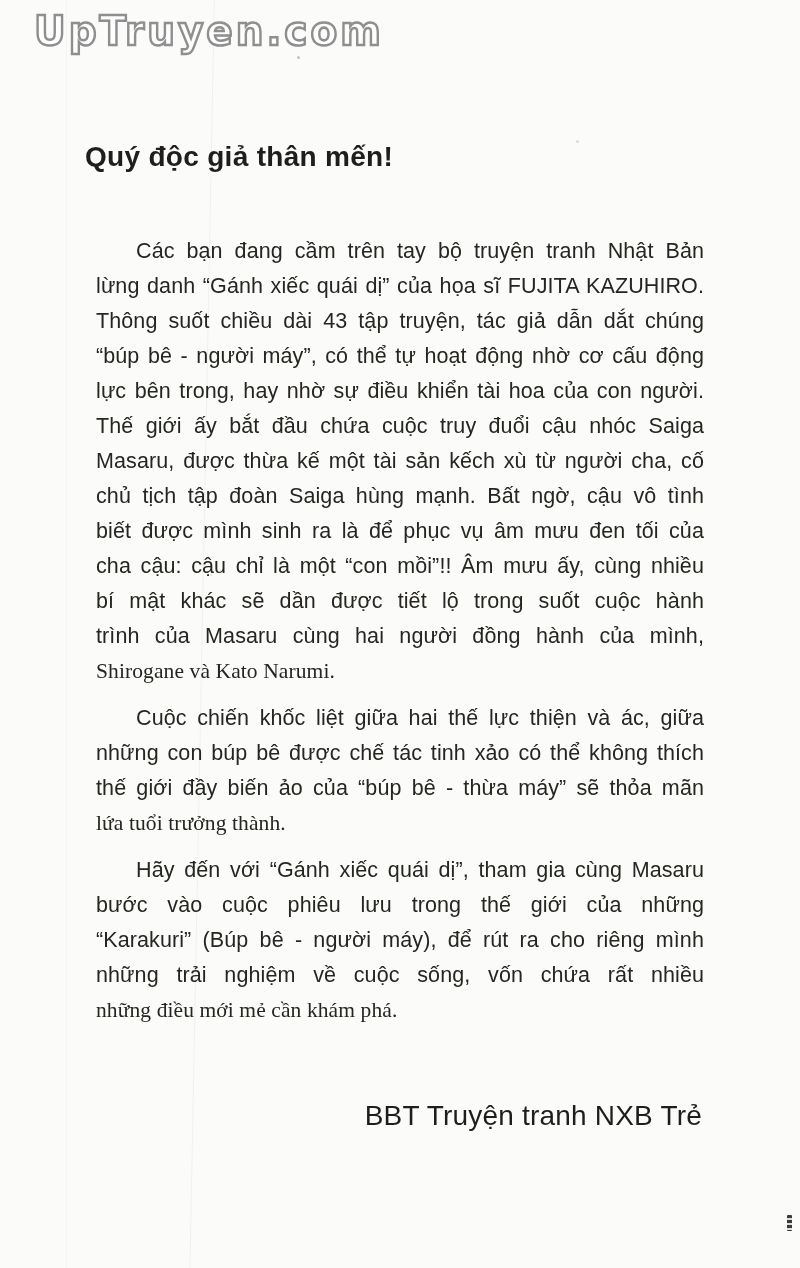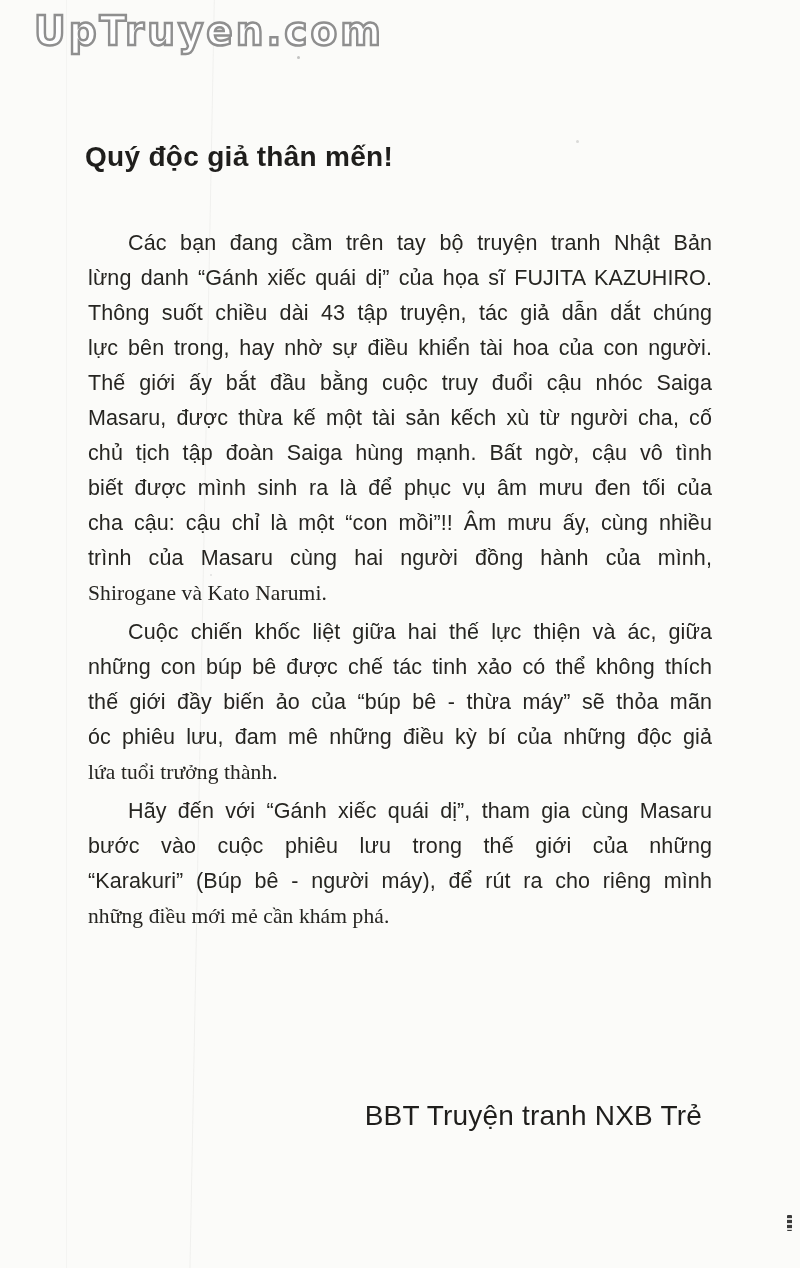--- a/index.html
+++ b/index.html
@@ -42,21 +42,21 @@
     color:var(--ink_dark,#1f1e1c);
     letter-spacing:0.3px;
   }
 
   .bodytext{
     position:absolute;left:84px;top:222px;width:632px;
     font-size:21.5px;line-height:35px;
     color:var(--ink_color,#262521);
     letter-spacing:0.1px;
   }
-  .para{margin:4px;padding:0;}
+  .para{margin:12px;padding:0;}
   .line{
     text-align:justify;
     text-align-last:justify;
     height:35px;
     overflow:visible;
     white-space:normal;
   }
   .line.indent{text-indent:40px;}
   .line.lastline{text-align-last:left;font-family:Liberation Serif, serif;}
 
@@ -83,39 +83,41 @@
 
 <div class="watermark">UpTruyen.com</div>
 
 <div class="heading">Quý độc giả thân mến!</div>
 
 <div class="bodytext" id="paragraphs">
     <div class="para">
       <div class="line indent">Các bạn đang cầm trên tay bộ truyện tranh Nhật Bản</div>
       <div class="line">lừng danh “Gánh xiếc quái dị” của họa sĩ FUJITA KAZUHIRO.</div>
       <div class="line">Thông suốt chiều dài 43 tập truyện, tác giả dẫn dắt chúng</div>
+      <div class="line">“búp bê - người máy”, có thể tự hoạt động nhờ cơ cấu động</div>
       <div class="line">lực bên trong, hay nhờ sự điều khiển tài hoa của con người.</div>
-      <div class="line">Thế giới ấy bắt đầu bằng cuộc truy đuổi cậu nhóc Saiga</div>
+      <div class="line">Thế giới ấy bắt đầu chứa cuộc truy đuổi cậu nhóc Saiga</div>
       <div class="line">Masaru, được thừa kế một tài sản kếch xù từ người cha, cố</div>
       <div class="line">chủ tịch tập đoàn Saiga hùng mạnh. Bất ngờ, cậu vô tình</div>
       <div class="line">biết được mình sinh ra là để phục vụ âm mưu đen tối của</div>
       <div class="line">cha cậu: cậu chỉ là một “con mồi”!! Âm mưu ấy, cùng nhiều</div>
+      <div class="line">bí mật khác sẽ dần được tiết lộ trong suốt cuộc hành</div>
       <div class="line">trình của Masaru cùng hai người đồng hành của mình,</div>
       <div class="line lastline">Shirogane và Kato Narumi.</div>
     </div>
     <div class="para">
       <div class="line indent">Cuộc chiến khốc liệt giữa hai thế lực thiện và ác, giữa</div>
       <div class="line">những con búp bê được chế tác tinh xảo có thể không thích</div>
       <div class="line">thế giới đầy biến ảo của “búp bê - thừa máy” sẽ thỏa mãn</div>
-      <div class="line">óc phiêu lưu, đam mê những điều kỳ bí của những độc giả</div>
       <div class="line lastline">lứa tuổi trưởng thành.</div>
     </div>
     <div class="para">
       <div class="line indent">Hãy đến với “Gánh xiếc quái dị”, tham gia cùng Masaru</div>
       <div class="line">bước vào cuộc phiêu lưu trong thế giới của những</div>
       <div class="line">“Karakuri” (Búp bê - người máy), để rút ra cho riêng mình</div>
+      <div class="line">những  trải nghiệm về cuộc sống, vốn chứa rất nhiều</div>
       <div class="line lastline">những điều mới mẻ cần khám phá.</div>
     </div>
   </div>
 
 <div class="signature">BBT Truyện tranh NXB Trẻ</div>
 
 <div class="ink-mark"></div>
 
 </body></html>

